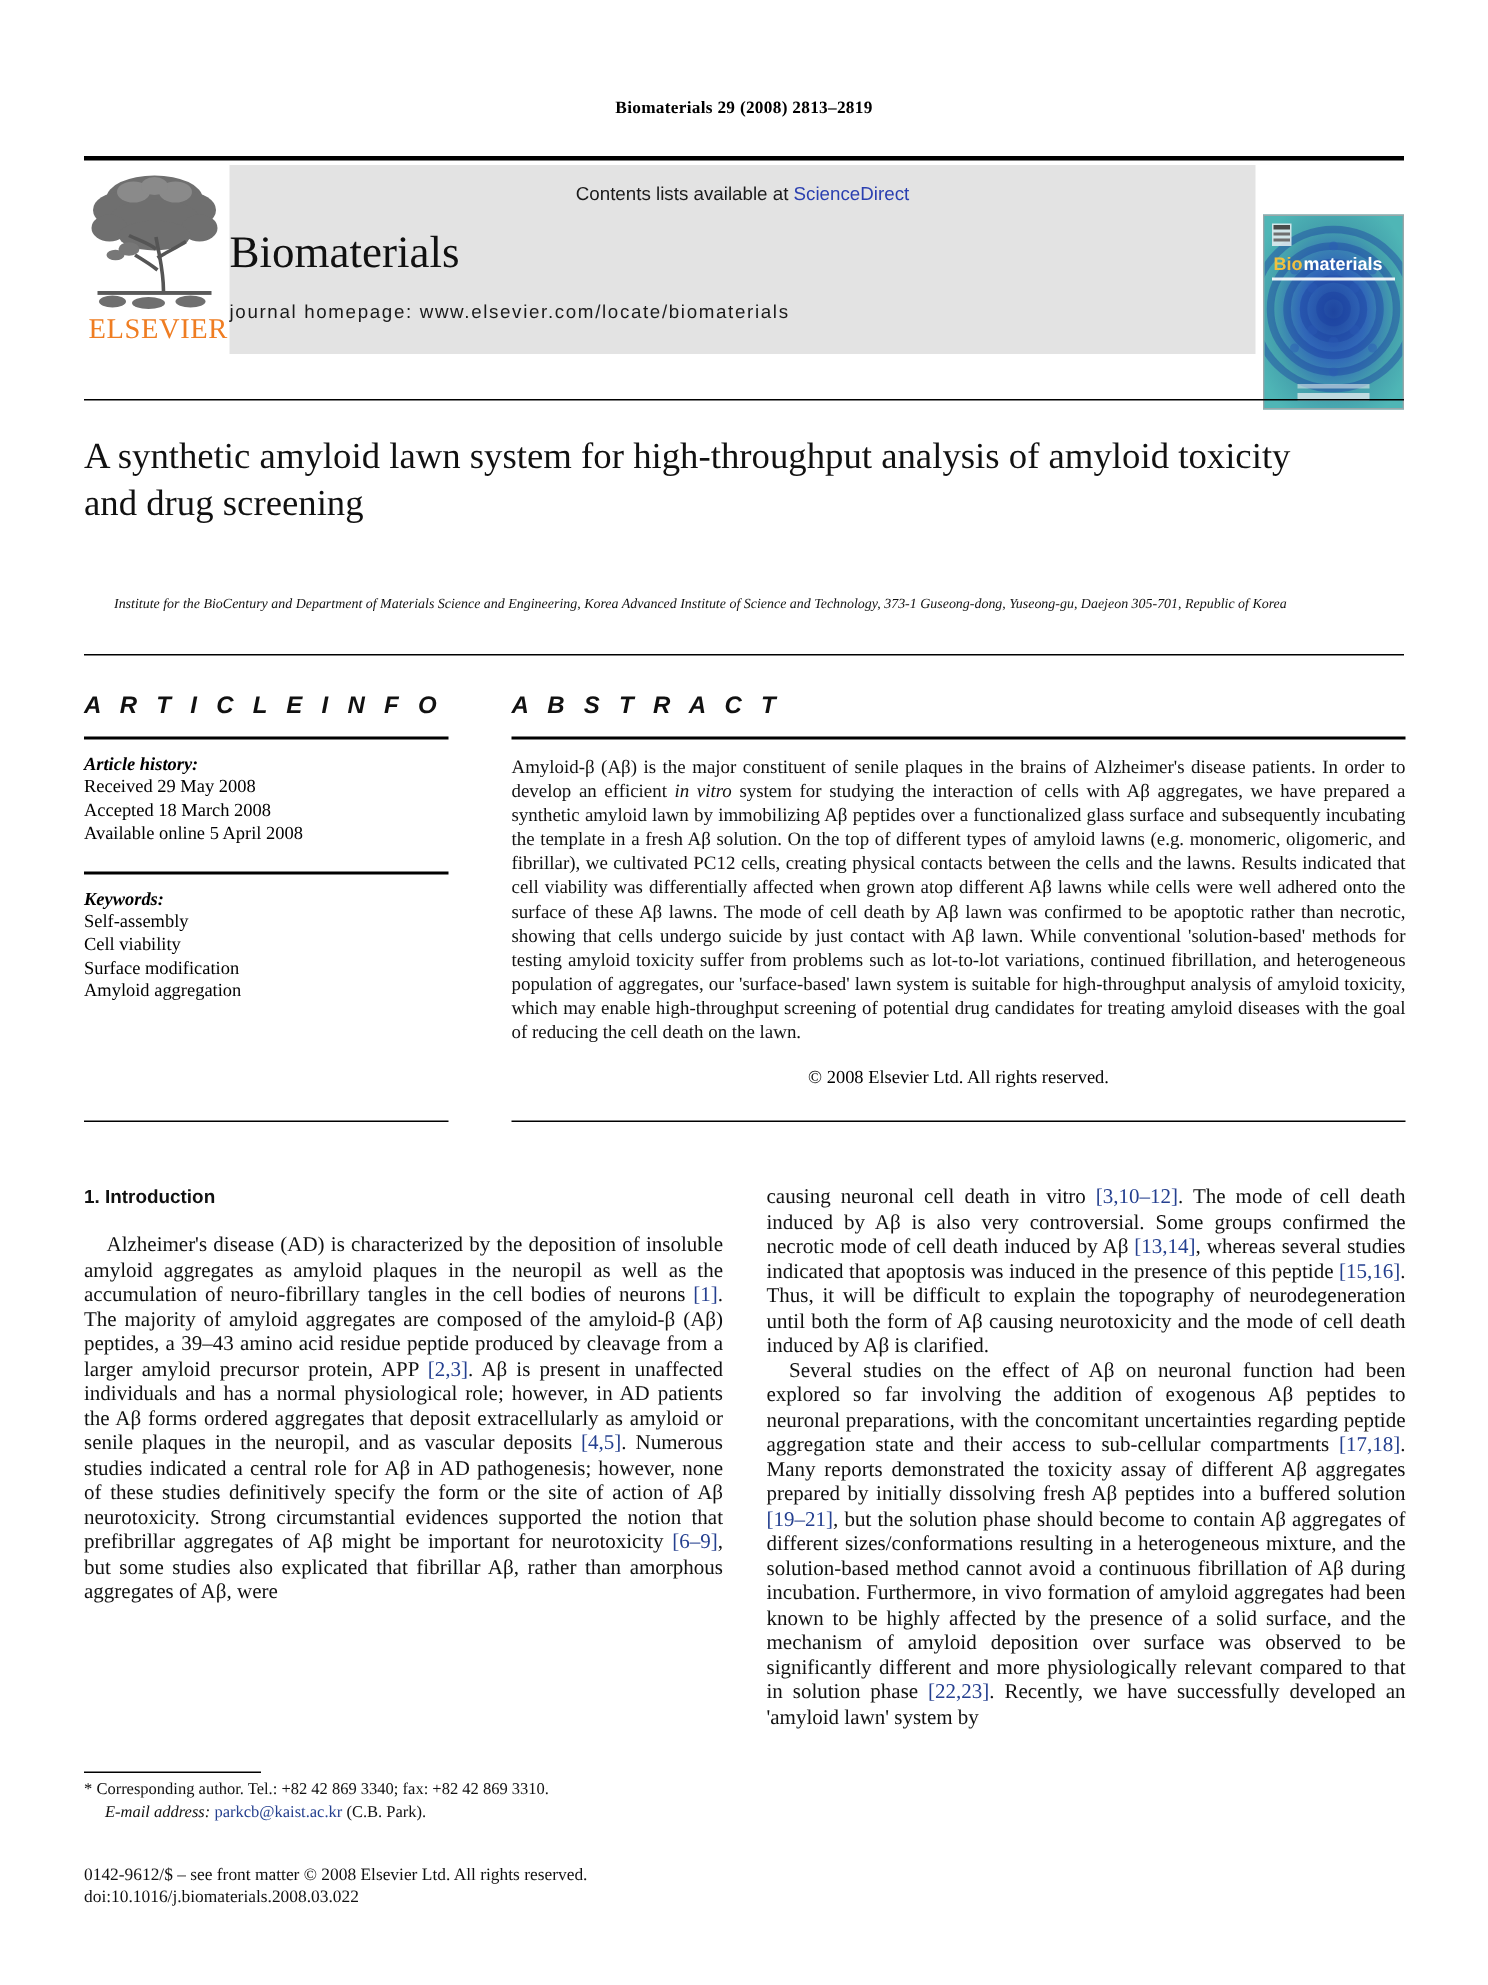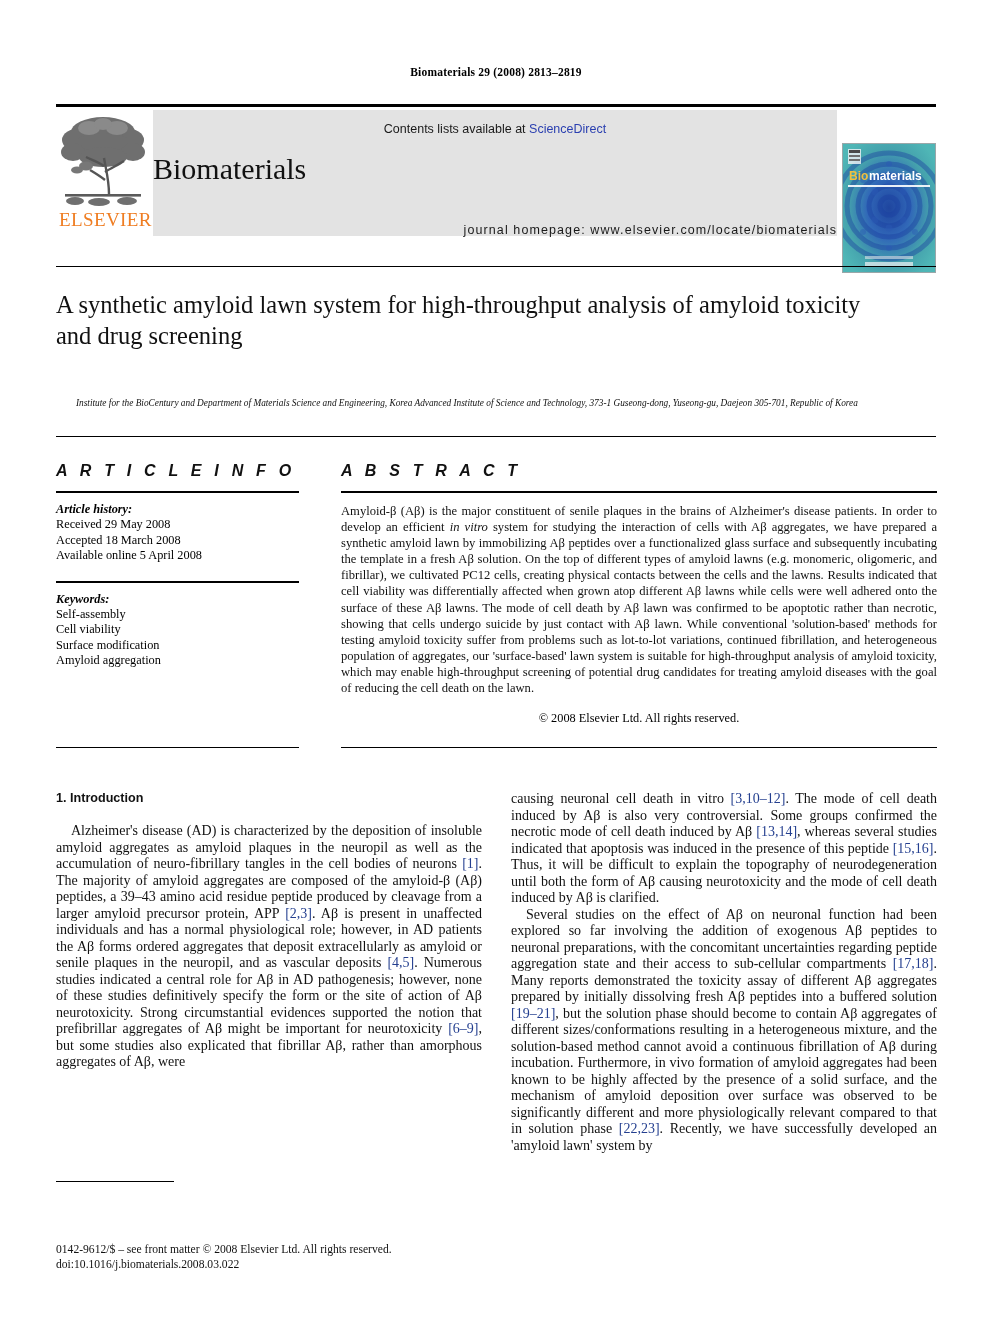--- a/index.html
+++ b/index.html
@@ -93,23 +93,23 @@
   .journal-name {
     position: absolute;
     left: 0; top: 42px;
     width: 684px;
     font-family: "Liberation Serif", serif;
     font-size: 30px;
     color: #111;
   }
   .homepage-line {
     position: absolute;
-    left: 0; top: 113px;
+    left: 0; top: 91px;
     width: 684px;
-    text-align: right;
+    text-align: left;
     font-family: "Liberation Sans", sans-serif;
     font-size: 12.5px;
     letter-spacing: 1.1px;
     color: #1a1a1a;
   }
 
   .cover-thumb {
     position: absolute;
     left: 786px; top: 2px;
     width: 94px;
@@ -442,19 +442,26 @@
   <div class="col-right">
     <p class="body-p cont">
       <span>causing neuronal cell death </span><span class="it">in vitro</span><span class="ref"> [3,10–12]</span><span>. The mode of cell death induced by Aβ is also very controversial. Some groups confirmed the necrotic mode of cell death induced by Aβ </span><span class="ref">[13,14]</span><span>, whereas several studies indicated that apoptosis was induced in the presence of this peptide </span><span class="ref">[15,16]</span><span>. Thus, it will be difficult to explain the topography of neurodegeneration until both the form of Aβ causing neurotoxicity and the mode of cell death induced by Aβ is clarified.</span>
     </p>
     <p class="body-p">
       <span>Several studies on the effect of Aβ on neuronal function had been explored so far involving the addition of exogenous Aβ peptides to neuronal preparations, with the concomitant uncertainties regarding peptide aggregation state and their access to sub-cellular compartments </span><span class="ref">[17,18]</span><span>. Many reports demonstrated the toxicity assay of different Aβ aggregates prepared by initially dissolving fresh Aβ peptides into a buffered solution </span><span class="ref">[19–21]</span><span>, but the solution phase should become to contain Aβ aggregates of different sizes/conformations resulting in a heterogeneous mixture, and the solution-based method cannot avoid a continuous fibrillation of Aβ during incubation. Furthermore, </span><span class="it">in vivo</span><span> formation of amyloid aggregates had been known to be highly affected by the presence of a solid surface, and the mechanism of amyloid deposition over surface was observed to be significantly different and more physiologically relevant compared to that in solution phase </span><span class="ref">[22,23]</span><span>. Recently, we have successfully developed an 'amyloid lawn' system by</span>
     </p>
   </div>
 
   <div class="foot-rule"></div>
+  <div class="footnote">
+    <div>* Corresponding author. Tel.: +82 42 869 3340; fax: +82 42 869 3310.</div>
+    <span class="indent">
+      <span class="it">E-mail address:</span>
+      <span class="mail">parkcb@kaist.ac.kr</span><span> (C.B. Park).</span>
+    </span>
+  </div>
 
   <div class="imprint">
     <div>0142-9612/$ – see front matter © 2008 Elsevier Ltd. All rights reserved.</div>
     <div>doi:10.1016/j.biomaterials.2008.03.022</div>
   </div>
 
 </div>
 
 </body></html>

